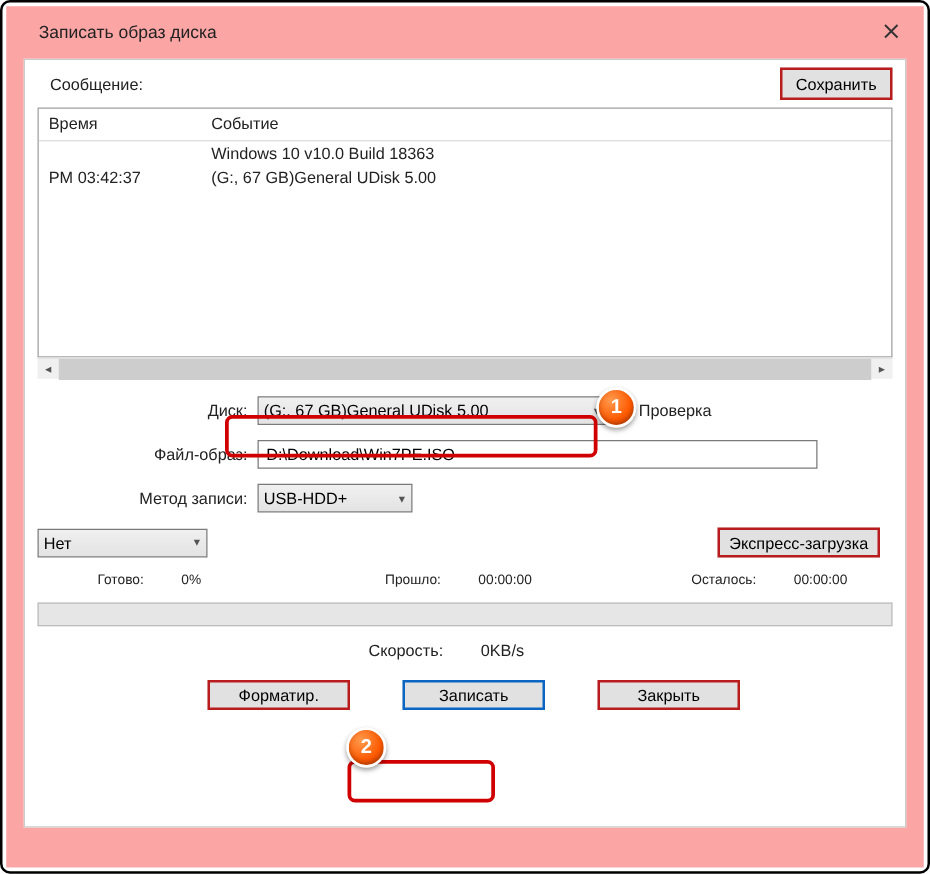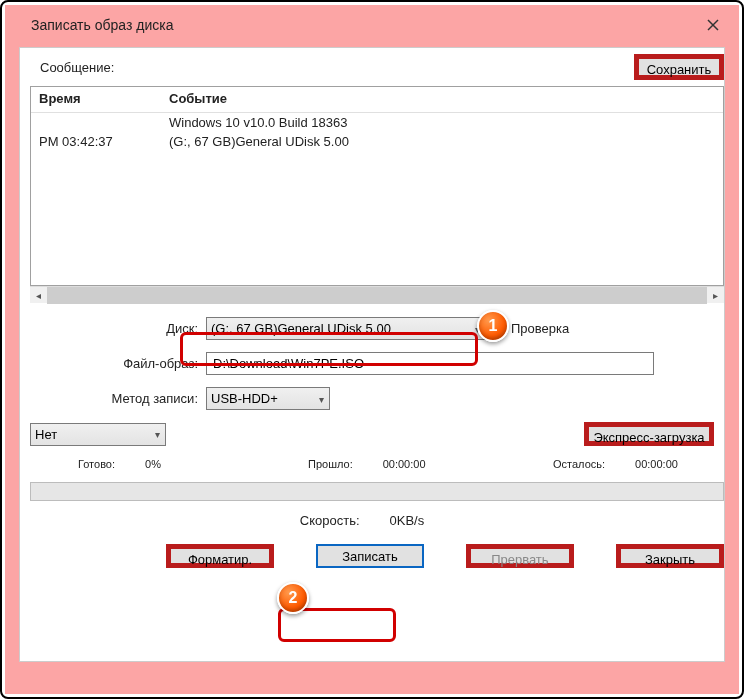--- a/index.html
+++ b/index.html
@@ -2,28 +2,28 @@
 <html><head>
 <meta charset="utf-8">
 <style>
 * { box-sizing: border-box; font-family: 'Segoe UI', Tahoma, sans-serif; }
 body { margin: 0; background: #fff; width: 744px; height: 699px; border: 2px solid #000; border-radius: 8px; padding: 3px; position: relative; }
 .window { width: 100%; height: 100%; background: #fca5a5; }
 .titlebar { display: flex; align-items: center; justify-content: space-between; padding: 8px 14px 10px 26px; font-size: 14px; }
 .titlebar-title { color: #222; }
 .close-x { width: 24px; height: 24px; display: flex; align-items: center; justify-content: center; cursor: pointer; }
 .close-x svg { width: 12px; height: 12px; stroke: #333; stroke-width: 1.5; }
-.inner { margin: 0 14px 14px 14px; border: 1px solid #ccc; padding: 6px 0 20px 10px; background: #fff; height: 615px; position: relative; }
+.inner { margin: 0 14px 14px 14px; border: 1px solid #ccc; padding: 6px 10px 20px 10px; background: #fff; height: 615px; position: relative; }
 .msg-row { display: flex; align-items: center; justify-content: space-between; margin-bottom: 6px; }
 .msg-label { font-size: 13px; color: #222; padding-left: 10px; }
-.btn { background: #e1e1e1; border: 5px solid #b91c1c; font-size: 13px; padding: 3px 0; cursor: pointer; text-align: center; }
+.btn { background: #e1e1e1; border: 2px solid #b91c1c; font-size: 13px; padding: 3px 0; cursor: pointer; text-align: center; }
 .save-btn { width: 90px; height: 26px; }
 .log-box { border: 1px solid #a0a0a0; height: 200px; overflow: auto; background: #fff; }
 .log-box table { width: 100%; border-collapse: collapse; font-size: 13px; }
-.log-box th { text-align: left; font-weight: bold; padding: 4px 8px 6px 8px; color: #222; border-bottom: 1px solid #e0e0e0; background: #fff; position: sticky; top: 0; }
+.log-box th { text-align: left; font-weight: normal; padding: 4px 8px 6px 8px; color: #222; border-bottom: 1px solid #e0e0e0; background: #fff; position: sticky; top: 0; }
 .log-box th:first-child { width: 130px; }
 .log-box td { padding: 2px 8px; color: #222; }
 .log-box td .pad { display: inline-block; min-width: 210px; }
 .scrollbar-h { height: 17px; background: #f0f0f0; border-top: 1px solid #ddd; display: flex; align-items: center; }
 .scroll-arrow { width: 17px; height: 17px; display: flex; align-items: center; justify-content: center; cursor: pointer; font-size: 10px; color: #555; }
 .scroll-track { flex: 1; height: 17px; background: #cdcdcd; }
 .form-area { margin-top: 14px; padding-left: 0; }
 .form-row { display: flex; align-items: center; margin-bottom: 12px; }
 .form-label { width: 176px; text-align: right; font-size: 13px; color: #222; padding-right: 8px; }
 .form-label.tight { width: 176px; }
@@ -161,21 +161,20 @@
     <div class="progress-bar"></div>
 
     <div class="speed-row">
       <span>Скорость:</span>
       <span>0KB/s</span>
     </div>
 
     <div class="button-row">
       <button class="btn">Форматир.</button>
       <button class="btn write-btn">Записать</button>
-      <button class="btn" disabled="">Прервать</button>
       <button class="btn">Закрыть</button>
     </div>
   </div>
 </div>
 
 <div class="hl-disk"></div>
 <div class="hl-write"></div>
 <div class="badge badge-1">1</div>
 <div class="badge badge-2">2</div>
 

